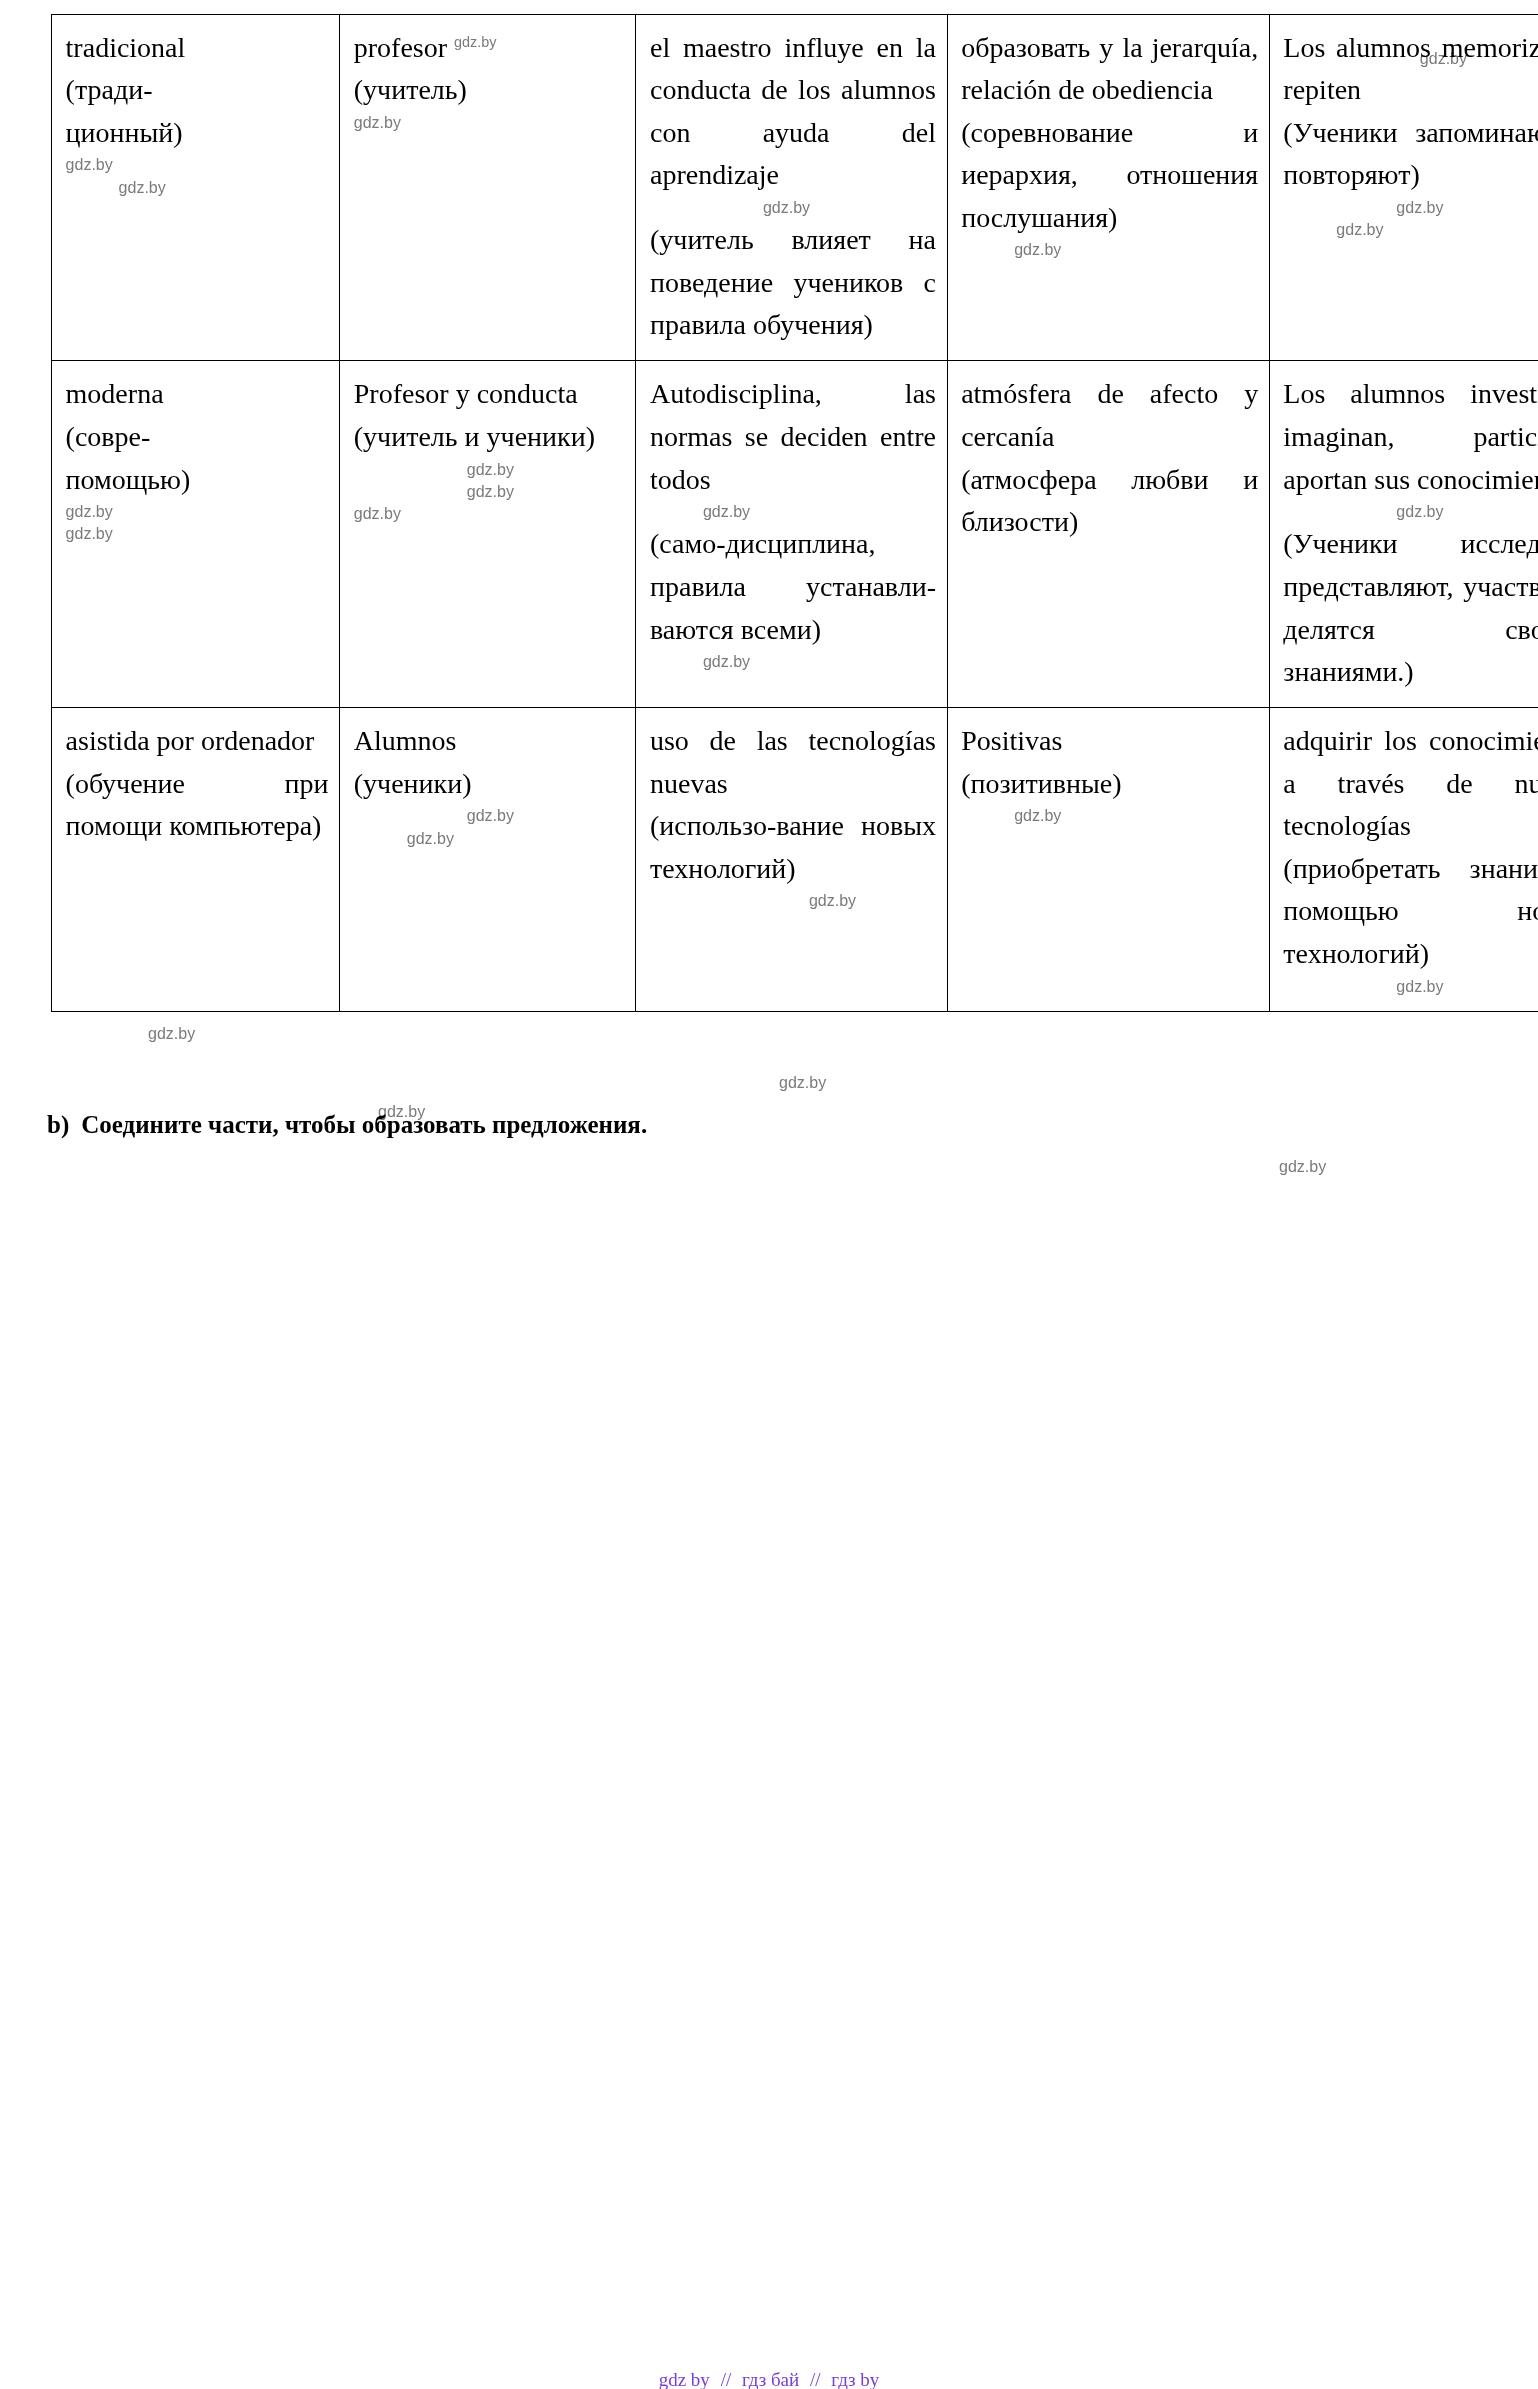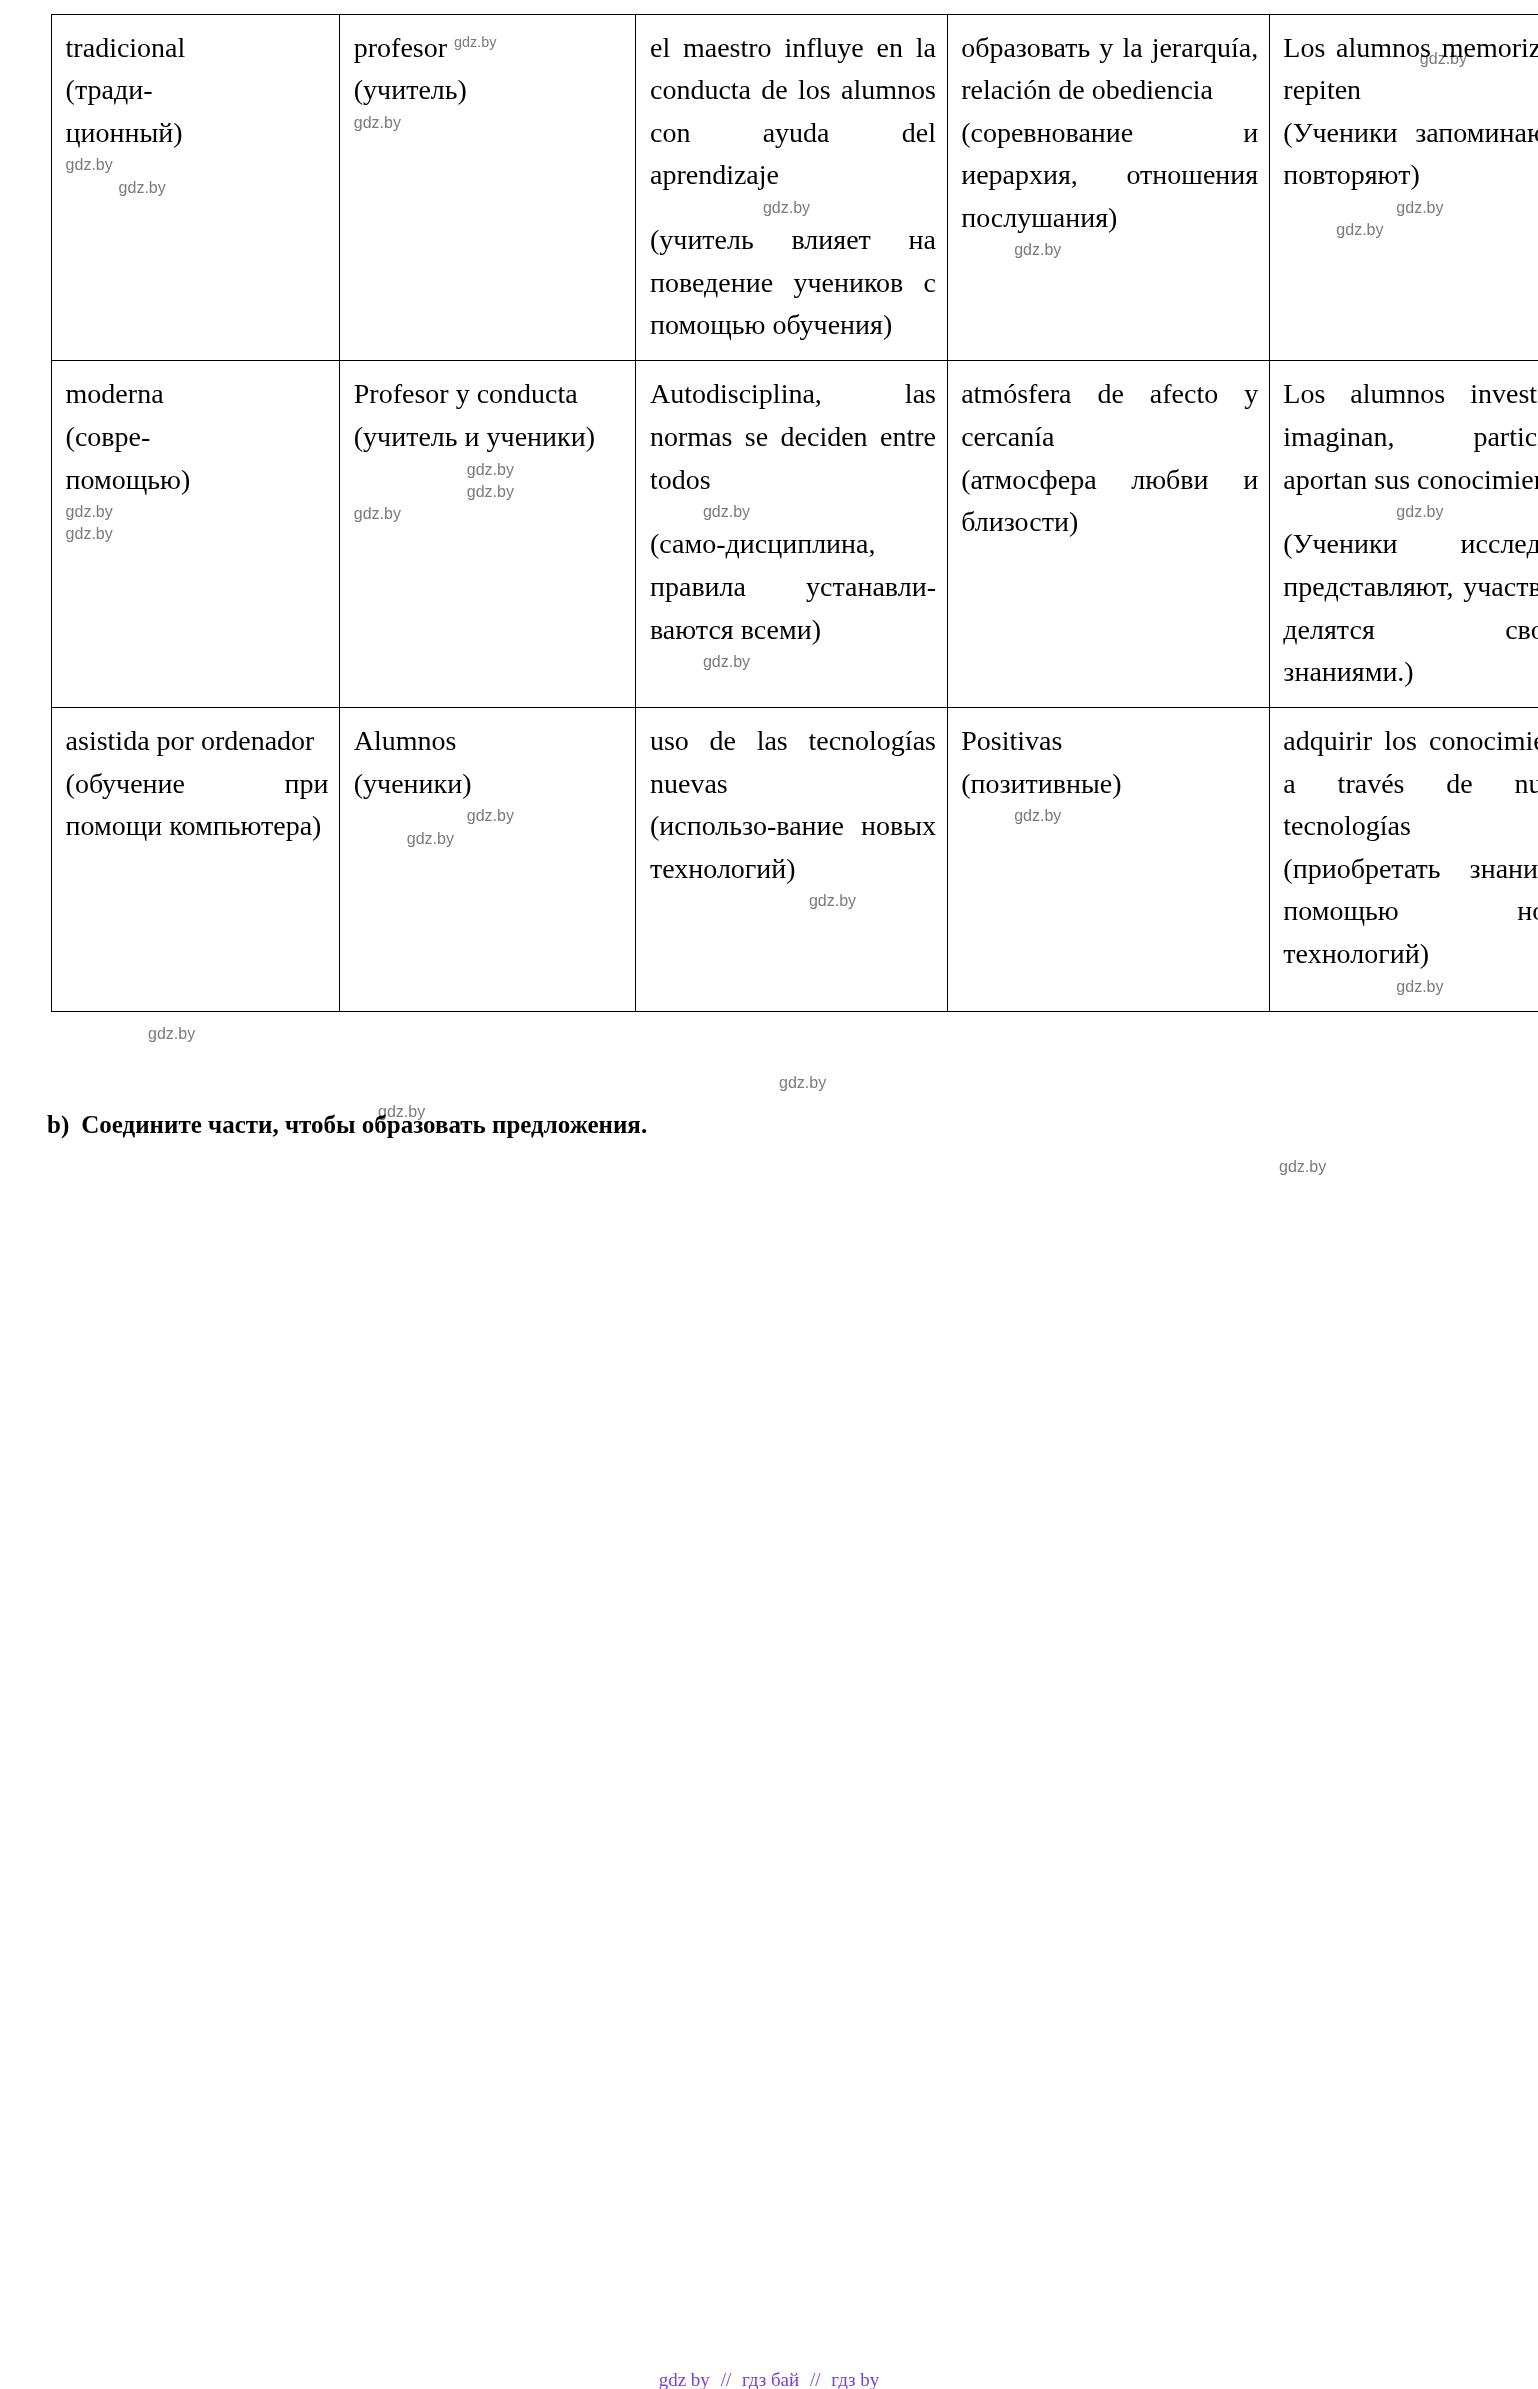--- a/index.html
+++ b/index.html
@@ -165,21 +165,21 @@
             <span class="seg"><span>profesor</span> <span class="wm-inline">gdz.by</span></span>
             <span class="seg">(учитель)</span>
           </span>
           <span class="wm-cell wm-left">gdz.by</span>
         </td>
 
         <td class="c3">
           <span class="cell-inner">
             <span class="seg">el maestro influye en la conducta de los alumnos con ayuda del aprendizaje</span>
             <span class="wm-cell wm-indent2">gdz.by</span>
-            <span class="seg">(учитель влияет на поведение учеников с помощью обучения)</span>
+            <span class="seg">(учитель влияет на поведение учеников с правила обучения)</span>
           </span>
         </td>
 
         <td class="c4">
           <span class="cell-inner">
             <span class="seg">образовать y la jerarquía, relación de obediencia</span>
             <span class="seg">(соревнование и иерархия, отношения послушания)</span>
           </span>
           <span class="spacer-sm"></span>
           <span class="wm-cell wm-indent1">gdz.by</span>

